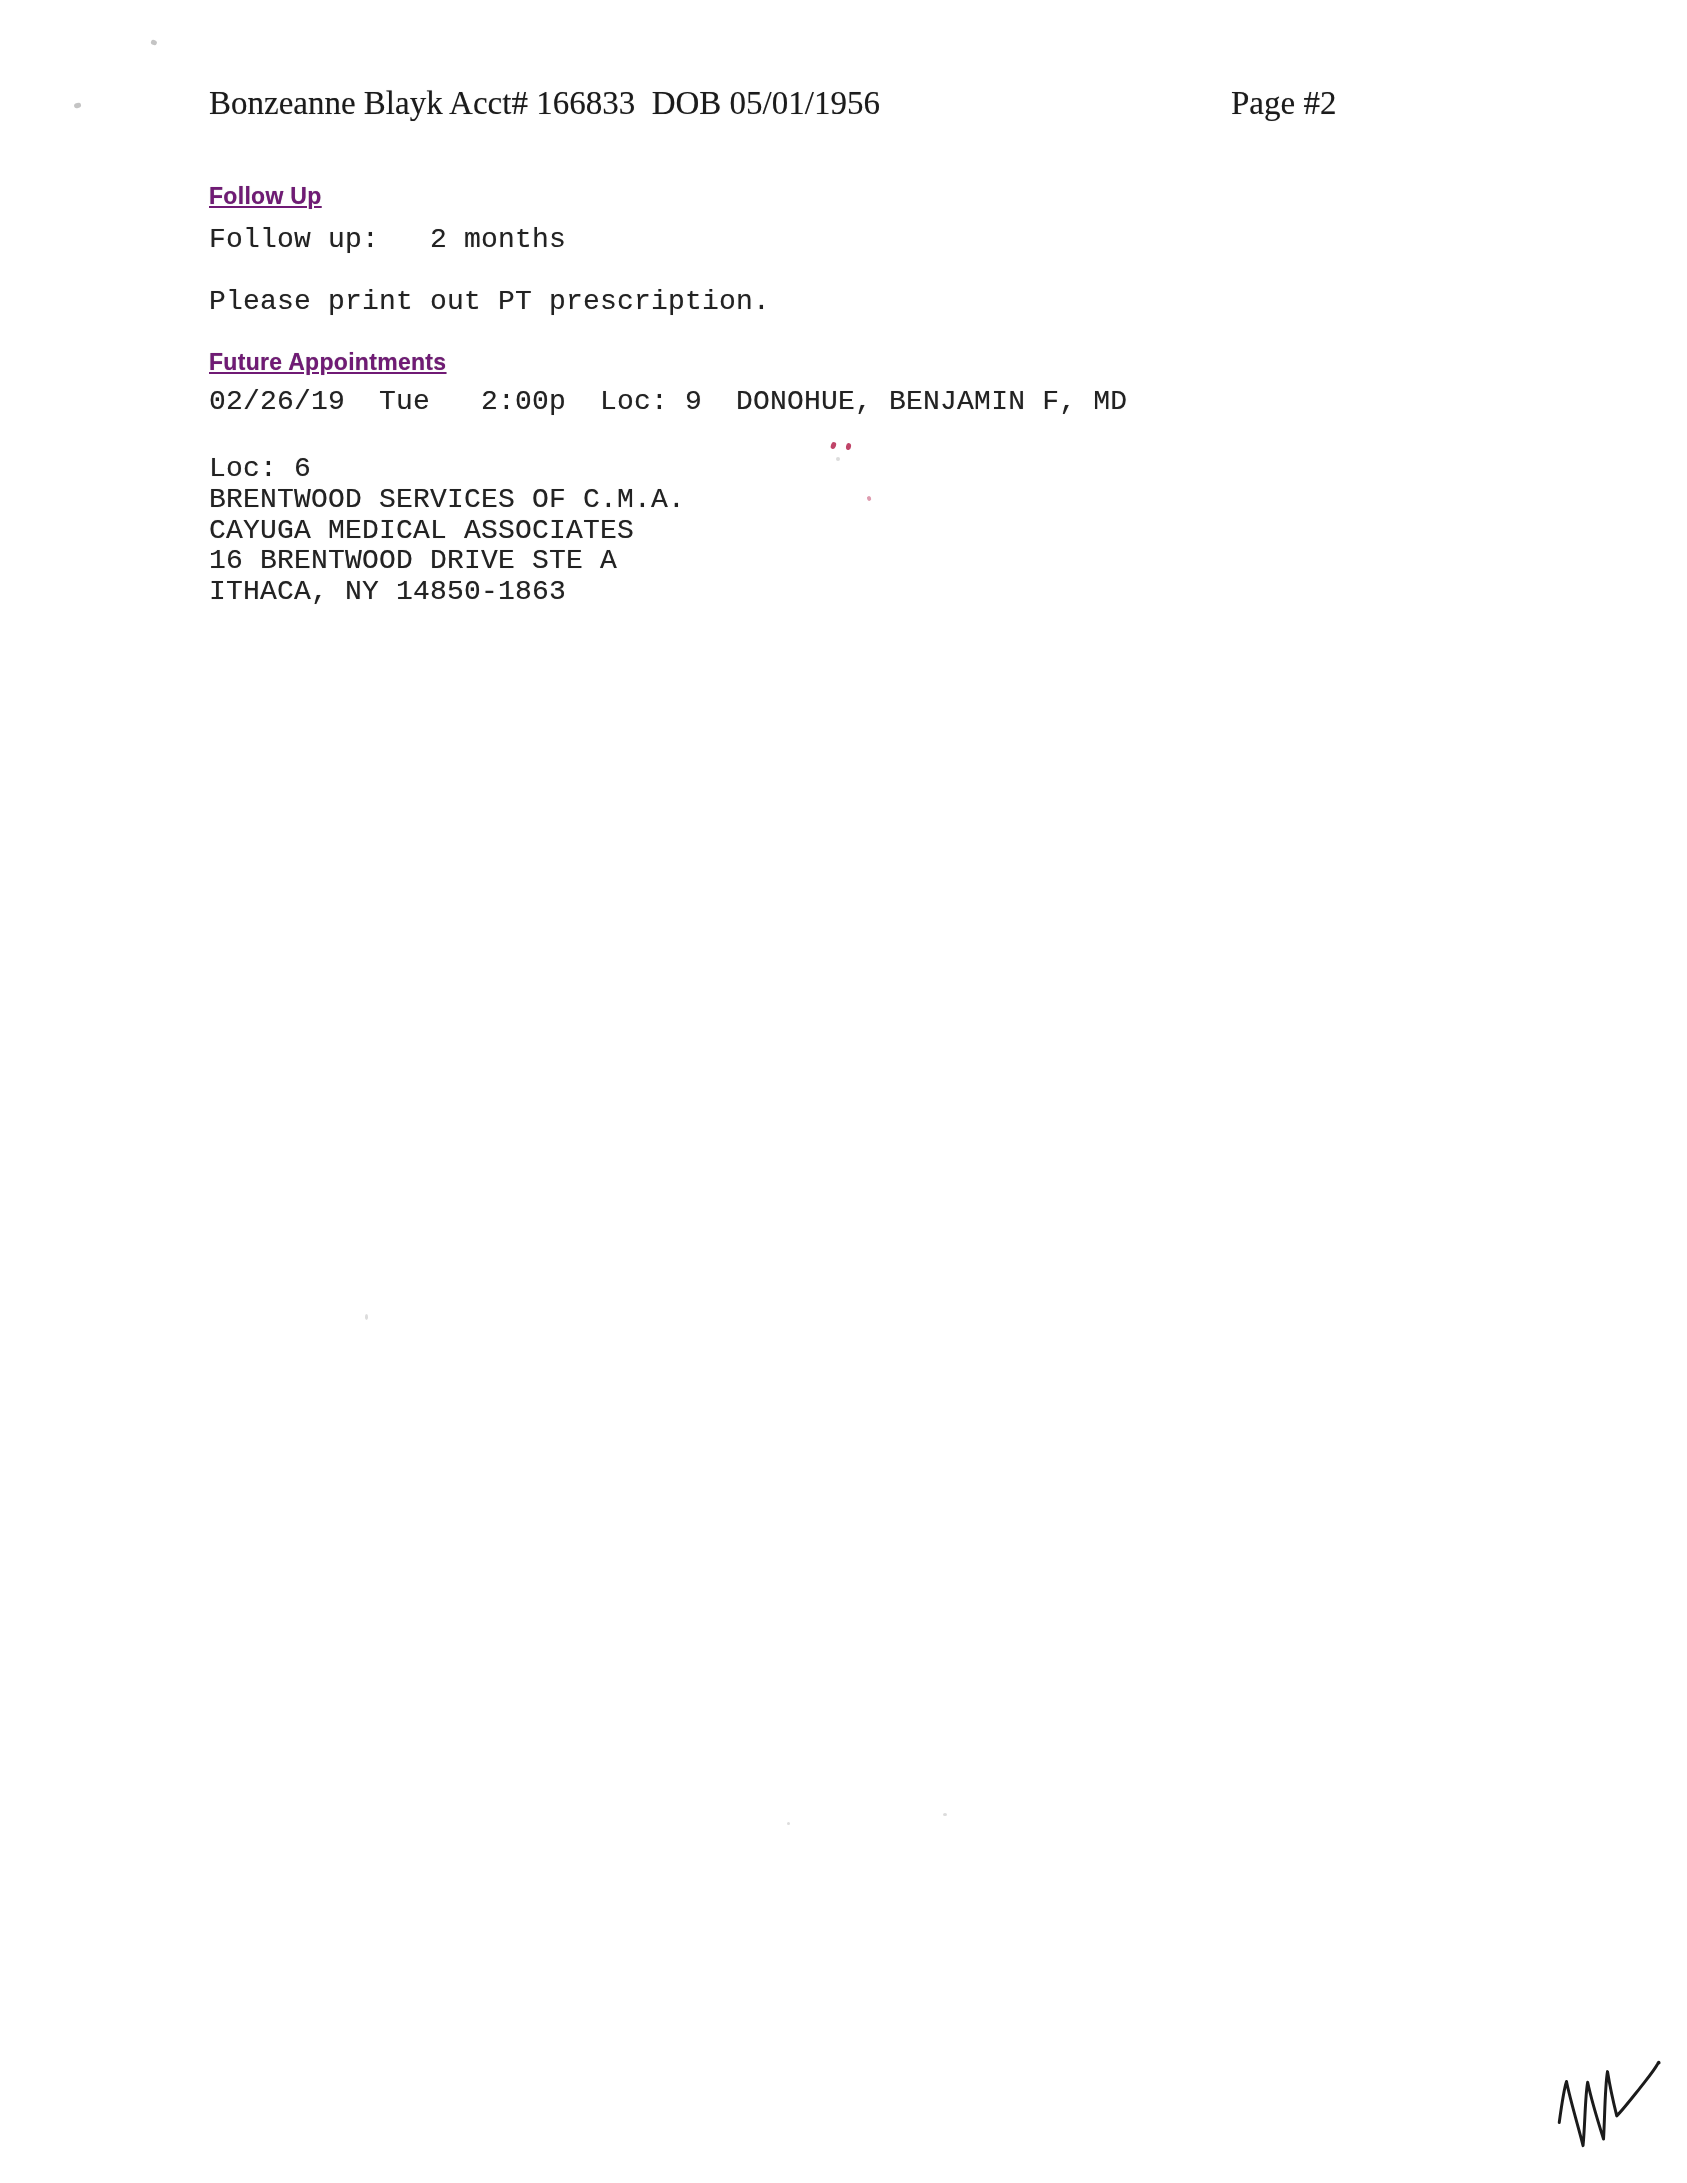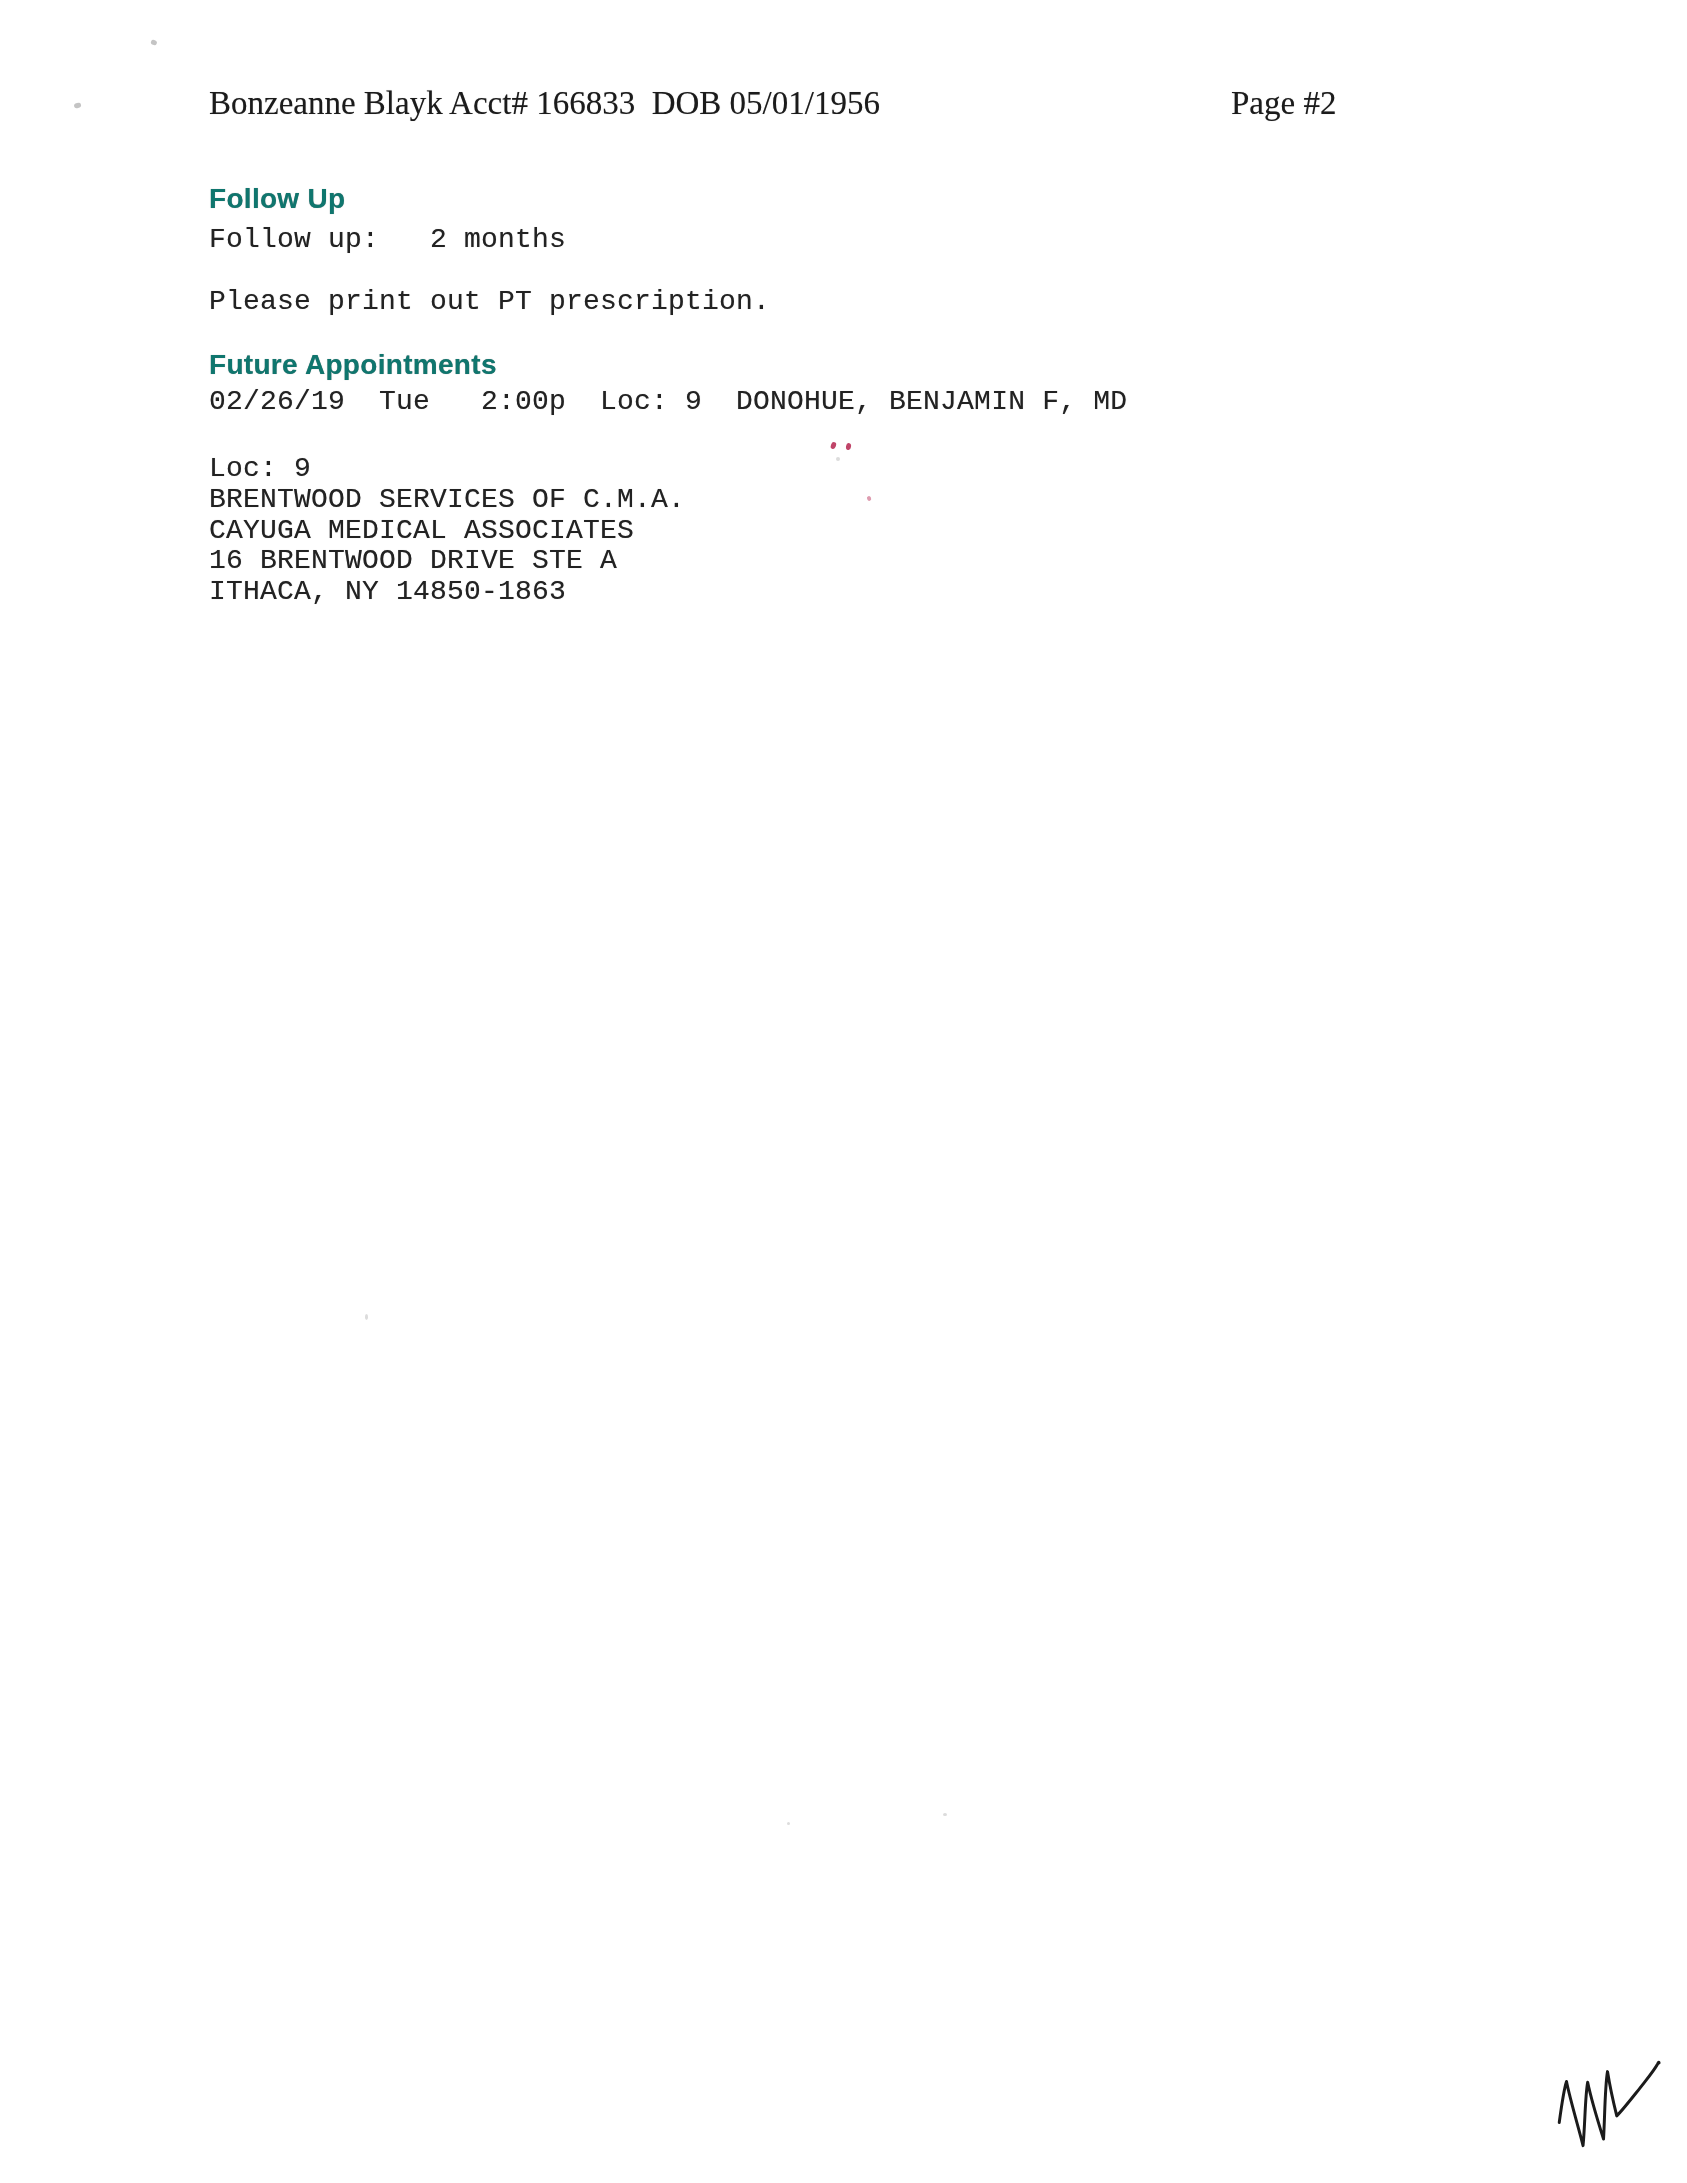--- a/index.html
+++ b/index.html
@@ -20,25 +20,26 @@
   .serif {
     font-family: "Liberation Serif", serif;
     font-size: 33px;
     line-height: 1;
     color: #1b1b1b;
     text-shadow: 0 0 0.7px rgba(30,30,30,0.45);
   }
   .h2 {
     font-family: "Liberation Sans", sans-serif;
     font-weight: bold;
-    font-size: 28px;
+    font-size: 23px;
     line-height: 1;
-    color: #0f766e;
+    color: #701a75;
     text-shadow: 0 0 0.7px rgba(20,20,20,0.5);
     letter-spacing: 0.3px;
+    text-decoration: underline;
   }
   .body-line {
     font-family: Liberation Mono, monospace;
     font-size: 28px;
     line-height: 1;
     color: #222222;
     text-shadow: 0 0 0.7px rgba(40,40,40,0.45);
     letter-spacing: 0.2px;
   }
   .speck {
@@ -65,21 +66,21 @@
   <div class="abs serif" style="left:209px; top:87px;">Bonzeanne Blayk Acct# 166833  DOB 05/01/1956</div>
   <div class="abs serif" style="left:1231px; top:87px;">Page #2</div>
 
   <div class="abs h2" style="left:209px; top:185px;">Follow Up</div>
   <div class="abs body-line" style="left:209px; top:226px;">Follow up:   2 months</div>
   <div class="abs body-line" style="left:209px; top:288px;">Please print out PT prescription.</div>
 
   <div class="abs h2" style="left:209px; top:351px;">Future Appointments</div>
   <div class="abs body-line" style="left:209px; top:388px;">02/26/19  Tue   2:00p  Loc: 9  DONOHUE, BENJAMIN F, MD</div>
 
-  <div class="abs body-line" style="left:209px; top:455px;">Loc: 9</div>
+  <div class="abs body-line" style="left:209px; top:455px;">Loc: 6</div>
   <div class="abs body-line" style="left:209px; top:486px;">BRENTWOOD SERVICES OF C.M.A.</div>
   <div class="abs body-line" style="left:209px; top:517px;">CAYUGA MEDICAL ASSOCIATES</div>
   <div class="abs body-line" style="left:209px; top:547px;">16 BRENTWOOD DRIVE STE A</div>
   <div class="abs body-line" style="left:209px; top:578px;">ITHACA, NY 14850-1863</div>
 
   <div class="speck gray" style="left:151px; top:40px; width:6px; height:4.6px; transform:rotate(25deg);"></div>
   <div class="speck gray" style="left:74px; top:103px; width:7.3px; height:4.6px; transform:rotate(-15deg);"></div>
   <div class="speck gray-faint" style="left:365px; top:1314px; width:3.3px; height:6px;"></div>
   <div class="speck gray-faint" style="left:787px; top:1822px; width:3.3px; height:3.3px;"></div>
   <div class="speck gray-faint" style="left:943px; top:1813px; width:4px; height:3.3px;"></div>

